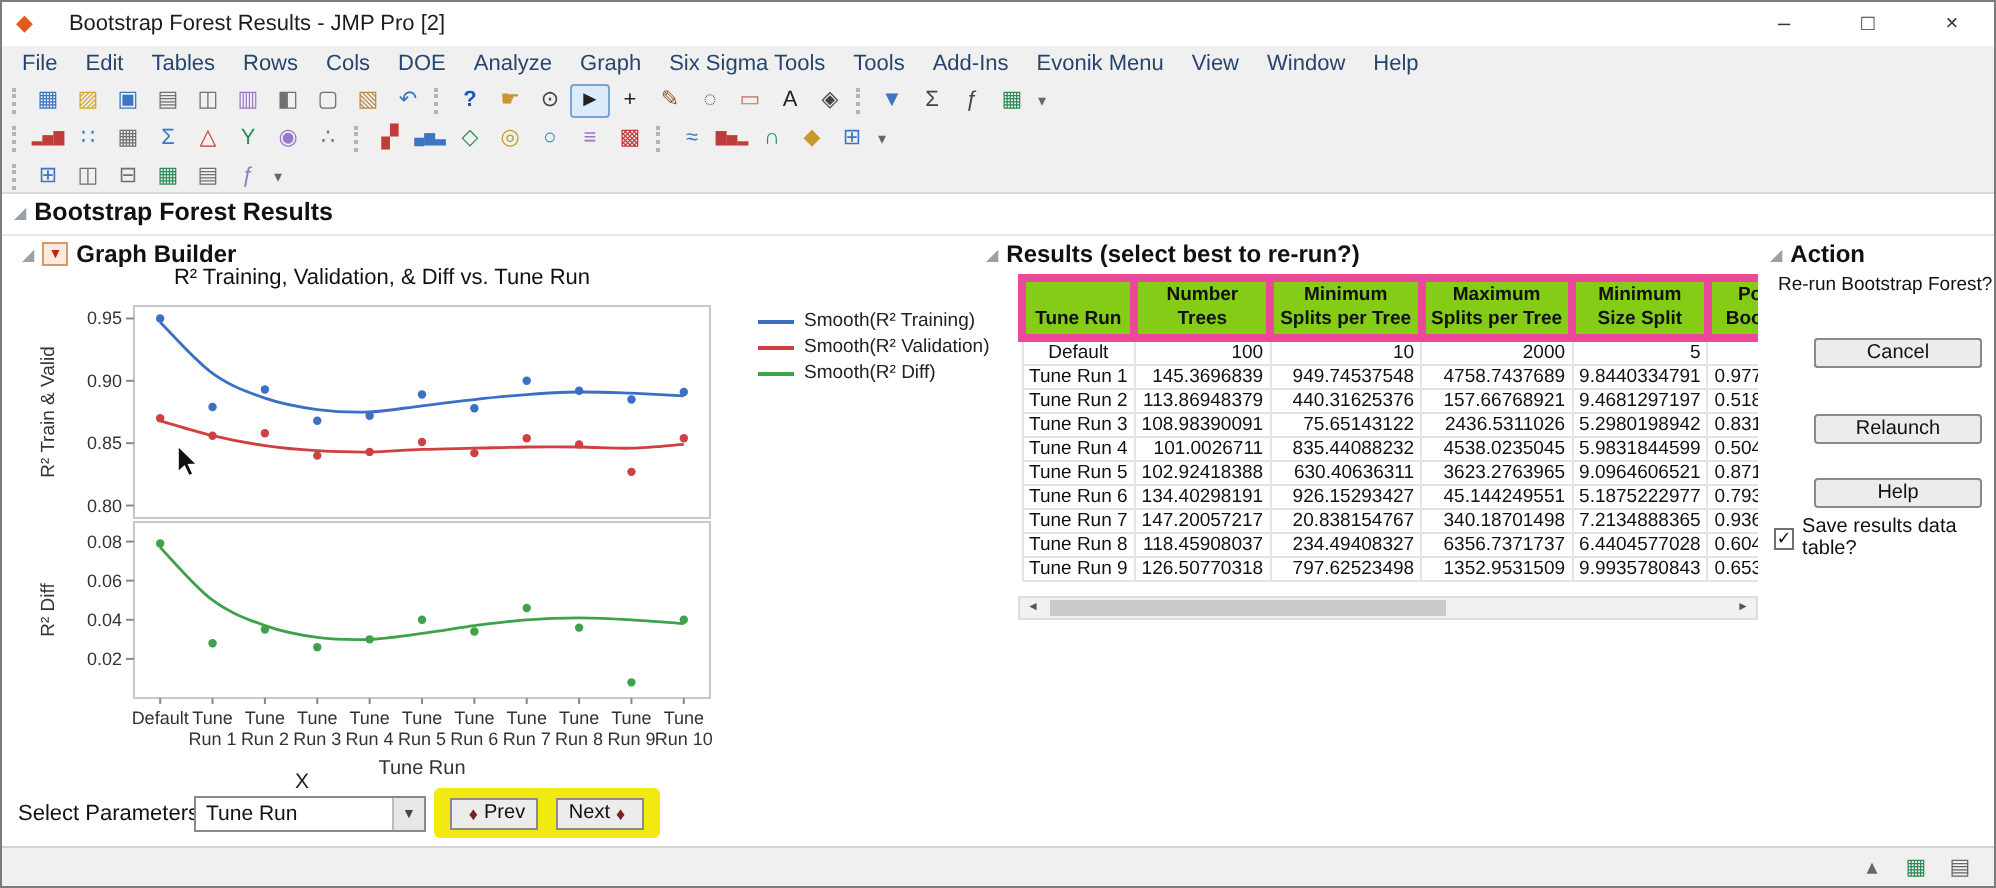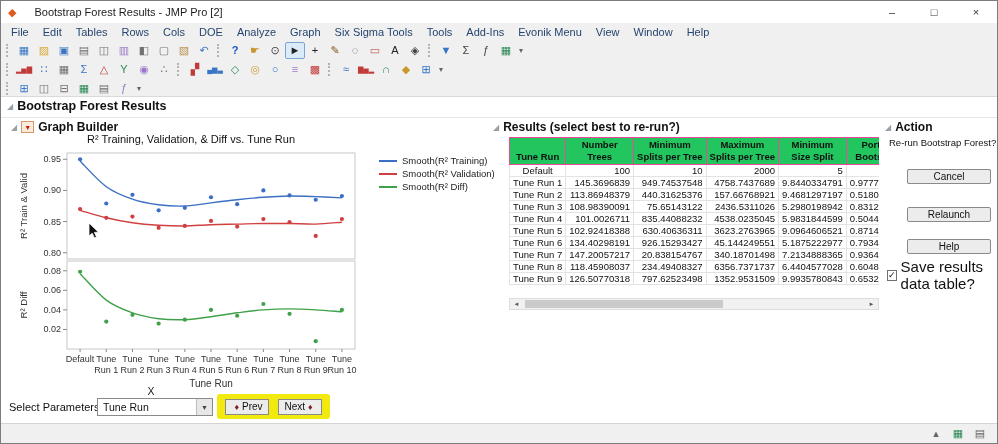--- a/index.html
+++ b/index.html
@@ -42,35 +42,35 @@
   #chart-svg text { font-family:"Liberation Sans", sans-serif; }
   .legend { position:absolute; left:378px; top:57px; }
   .leg-row { display:flex; align-items:center; height:13px; }
   .leg-line { width:18px; height:0; border-top:2px solid; margin-right:5px; }
   .leg-label { font-size:9.5px; color:#222; }
   .x-drop-label { position:absolute; left:130px; top:288px; width:40px; text-align:center; font-size:10.5px; color:#222; }
 
   
   .results-clip { position:absolute; left:508px; top:40px; width:370px; height:159px; overflow:hidden; }
   table { border-collapse:collapse; table-layout:fixed; }
-  th { background:#22c55e; border:1px solid #ec4899; font-weight:bold; font-size:9.5px; color:#111; padding:1px 3px; vertical-align:bottom; line-height:1.25; white-space:nowrap; }
+  th { background:#84cc16; border:4px solid #ec4899; font-weight:bold; font-size:9.5px; color:#111; padding:1px 3px; vertical-align:bottom; line-height:1.25; white-space:nowrap; }
   td { border:1px solid #e3e3e3; font-size:9.5px; color:#111; padding:0 3px; height:12px; text-align:right; white-space:nowrap; overflow:hidden; }
   td.left, th.left { text-align:center; }
   .hscroll { position:absolute; left:508px; top:201px; width:370px; height:12px; background:#f1f1f1; border:1px solid #dddddd; display:flex; }
   .sb-arrow { width:13px; display:flex; align-items:center; justify-content:center; font-size:6px; color:#555; }
   .sb-track { flex:1; position:relative; }
   .sb-thumb { position:absolute; left:2px; top:1px; bottom:1px; width:58%; background:#cacaca; }
 
   
   .action-prompt { position:absolute; left:888px; top:40px; width:108px; font-size:9.5px; color:#111; }
   .btn { position:absolute; left:906px; width:84px; height:15px; background:#ececec; border:1px solid #8a8a8a; border-radius:2px; display:flex; align-items:center; justify-content:center; font-size:10px; color:#111; }
   .btn.default { border-color:#3c6ea5; }
   .cb-row { position:absolute; left:886px; top:161px; display:flex; align-items:center; }
   .checkbox { width:11px; height:11px; background:#fff; border:1px solid #707070; font-size:9px; line-height:9px; text-align:center; color:#111; margin-right:4px; }
-  .cb-label { font-size:15px; color:#111; }
+  .cb-label { font-size:10px; color:#111; }
 
   
   .sel-params-label { position:absolute; left:8px; top:304px; font-size:11px; color:#111; }
   .combo { position:absolute; left:96px; top:301px; width:116px; height:18px; border:1px solid #8a8a8a; background:#fff; display:flex; align-items:stretch; }
   .combo-text { flex:1; font-size:10.5px; color:#111; padding:2px 0 0 5px; }
   .combo-arrow { width:16px; background:#e7e7e7; border-left:1px solid #bdbdbd; display:flex; align-items:center; justify-content:center; font-size:7px; color:#444; }
   .hl { position:absolute; left:216px; top:297px; height:25px; background:#f2e90e; border-radius:3px; display:flex; align-items:center; padding:0 8px; }
   .pn-btn { width:44px; height:16px; background:#ececec; border:1px solid #8a8a8a; display:flex; align-items:center; justify-content:center; font-size:10px; color:#111; }
   .pn-btn + .pn-btn { margin-left:9px; }
   .diamond { color:#7d1f24; font-size:9px; margin:0 3px; }

